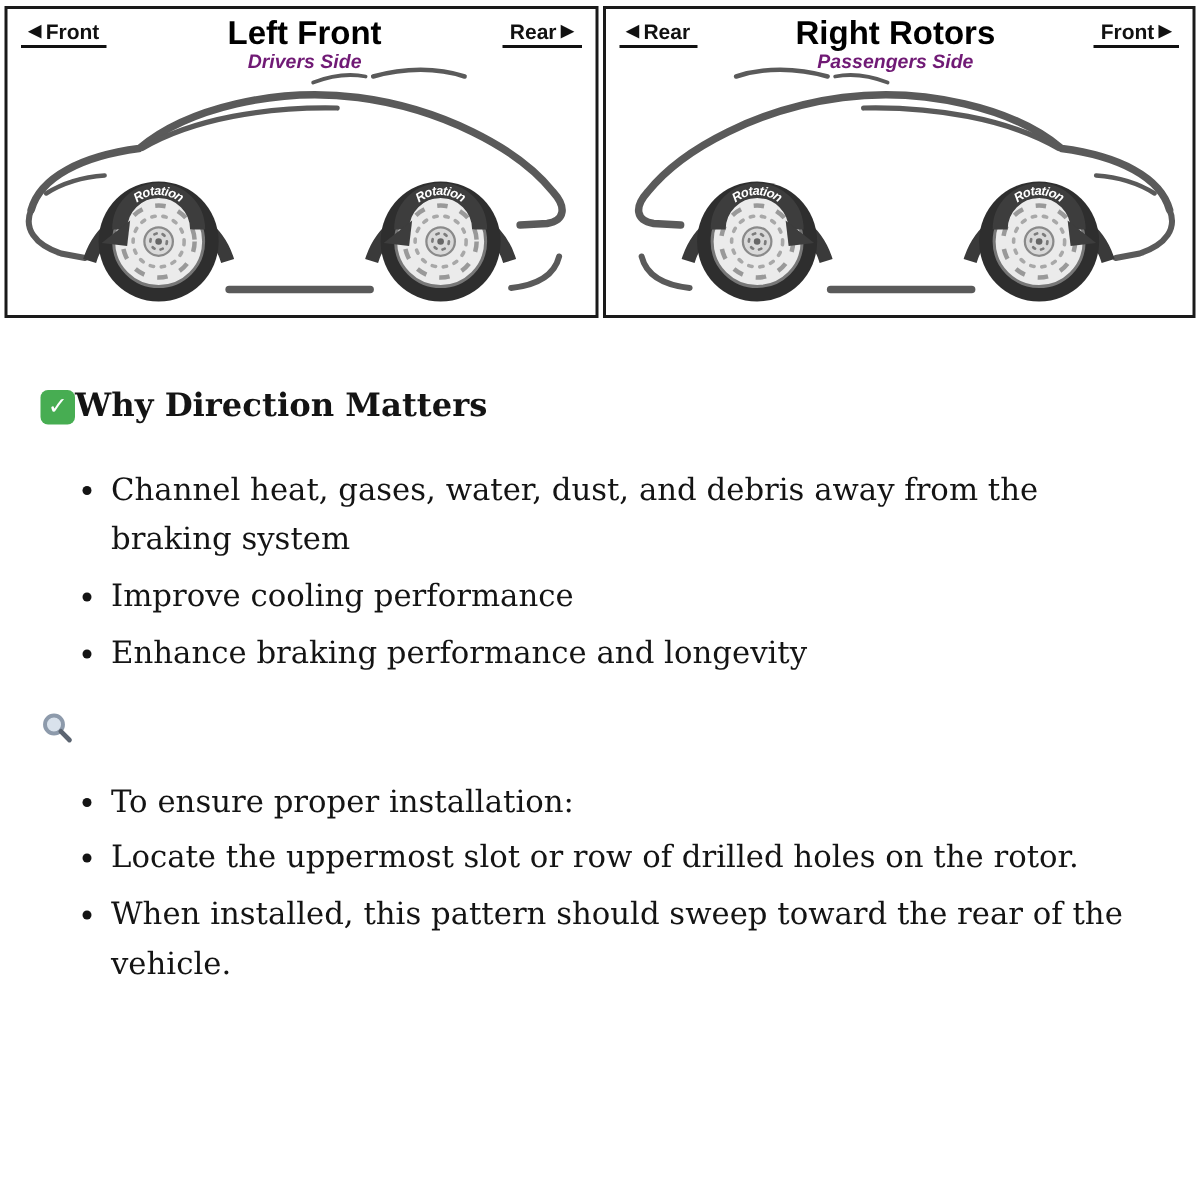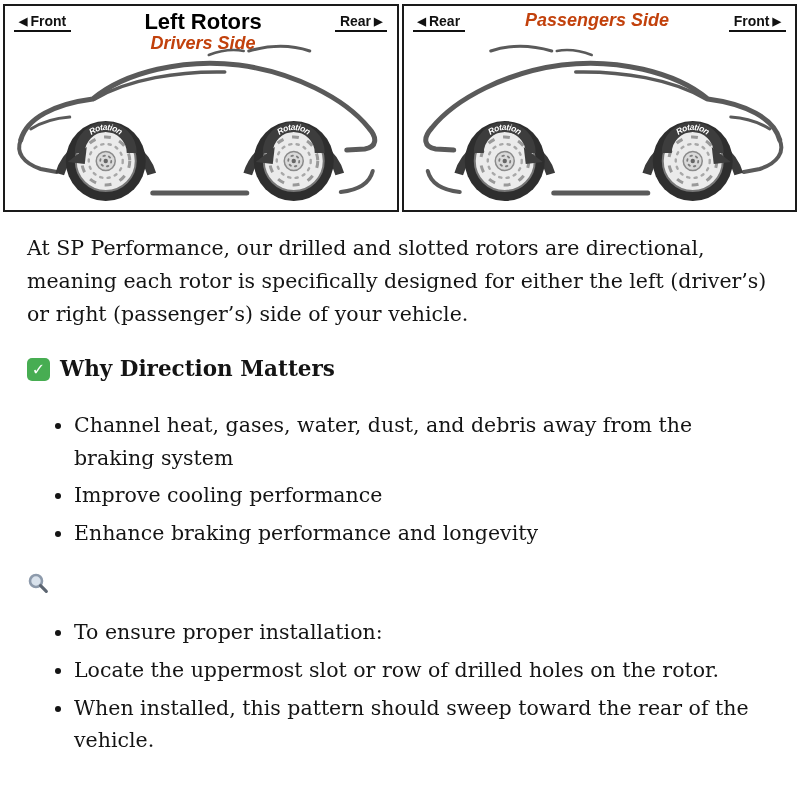--- a/index.html
+++ b/index.html
@@ -9,28 +9,28 @@
   
   .diagram-row{display:flex;gap:3px;padding:4px 3px 0 3px}
   .panel{flex:1;border:2px solid #1a1a1a;background:#fff;height:208px;position:relative}
   .panel-head{display:flex;justify-content:space-between;align-items:flex-start;padding:5px 9px 0}
   .dir-label{font-family:"Liberation Sans",sans-serif;font-weight:bold;font-size:14px;
              border-bottom:2.5px solid #111;display:inline-flex;align-items:center;gap:3px;
              padding:0 5px 1px;margin-top:2px;color:#111}
   .tri{font-size:11px;line-height:1}
   .panel-title-wrap{text-align:center;margin-top:-1px}
   .panel-title{font-family:"Liberation Sans",sans-serif;font-weight:bold;font-size:22px;line-height:1.05;color:#000}
-  .panel-subtitle{font-family:"Liberation Sans",sans-serif;font-weight:bold;font-style:italic;font-size:18px;color:#c2410c}
+  .panel-subtitle{font-family:"Liberation Sans",sans-serif;font-weight:bold;font-style:italic;font-size:13px;color:#701a75}
   .car-box{position:absolute;left:0;right:0;bottom:2px;height:166px}
   .car-box svg{width:100%;height:100%;display:block}
 
   
   .content{padding:20px 27px 0 27px;font-size:20.5px;line-height:1.6;color:#141414}
   .intro{margin-bottom:20px;max-width:742px}
-  .sec{font-size:21.5px;margin:22px 0 18px;display:flex;align-items:center;gap:10px;font-weight:bold}
+  .sec{font-size:21.5px;margin:22px 0 18px;display:flex;align-items:center;font-weight:bold}
   .sec.regular{font-weight:normal;color:#1c1c1c}
   .lead{margin:2px 0 12px}
   ul.bullets{padding-left:47px;margin:22px 0 20px;max-width:740px}
   ul.bullets li{margin:5px 0}
   .check-icon{width:23px;height:23px;background:#47ad52;border-radius:5px;color:#fff;
               display:inline-flex;align-items:center;justify-content:center;
               font-family:"DejaVu Sans",sans-serif;font-size:16px;font-weight:bold;flex:0 0 auto}
   .check-icon::before{content:"\2713"}
   .mag-icon{flex:0 0 auto;display:inline-flex}
 </style>
@@ -39,21 +39,21 @@
 
 <div class="diagram-row">
 
   <div class="panel">
     <div class="panel-head">
       <span class="dir-label">
         <span class="tri">◀</span>
         <span>Front</span>
       </span>
       <div class="panel-title-wrap">
-        <div class="panel-title">Left Rotors</div>
+        <div class="panel-title">Left Front</div>
         <div class="panel-subtitle">Drivers Side</div>
       </div>
       <span class="dir-label">
         <span>Rear</span>
         <span class="tri">▶</span>
       </span>
     </div>
     <div class="car-box" id="car-left">
         <svg viewBox="0 0 380 166" preserveAspectRatio="xMidYMax meet">
           <g fill="none" stroke="#5a5a5a" stroke-linecap="round">
@@ -92,20 +92,21 @@
       </div>
   </div>
 
   <div class="panel">
     <div class="panel-head">
       <span class="dir-label">
         <span class="tri">◀</span>
         <span>Rear</span>
       </span>
       <div class="panel-title-wrap">
+        <div class="panel-title">Right Rotors</div>
         <div class="panel-subtitle">Passengers Side</div>
       </div>
       <span class="dir-label">
         <span>Front</span>
         <span class="tri">▶</span>
       </span>
     </div>
     <div class="car-box" id="car-right">
         <svg viewBox="0 0 380 166" preserveAspectRatio="xMidYMax meet">
           <g transform="translate(380 0) scale(-1 1)" fill="none" stroke="#5a5a5a" stroke-linecap="round">
@@ -141,21 +142,20 @@
           <polygon points="321,120 302,105 304,122" fill="#3d3d3d"></polygon>
           <text dy="3" font-size="8.5" font-weight="bold" font-style="italic" fill="#ffffff" font-family="Liberation Sans, sans-serif"><textPath href="#R-arc2" startOffset="50%" text-anchor="middle">Rotation</textPath></text>
         </svg>
       </div>
   </div>
 
 </div>
 
 <div class="content">
 
-  <p class="intro">At SP Performance, our drilled and slotted rotors are directional, meaning each rotor is specifically designed for either the left (driver’s) or right (passenger’s) side of your vehicle.</p>
 
   <h2 class="sec">
     <span class="check-icon"></span>
     <span>Why Direction Matters</span>
   </h2>
 
 
   <ul class="bullets">
 
   <li>Channel heat, gases, water, dust, and debris away from the braking system</li>

